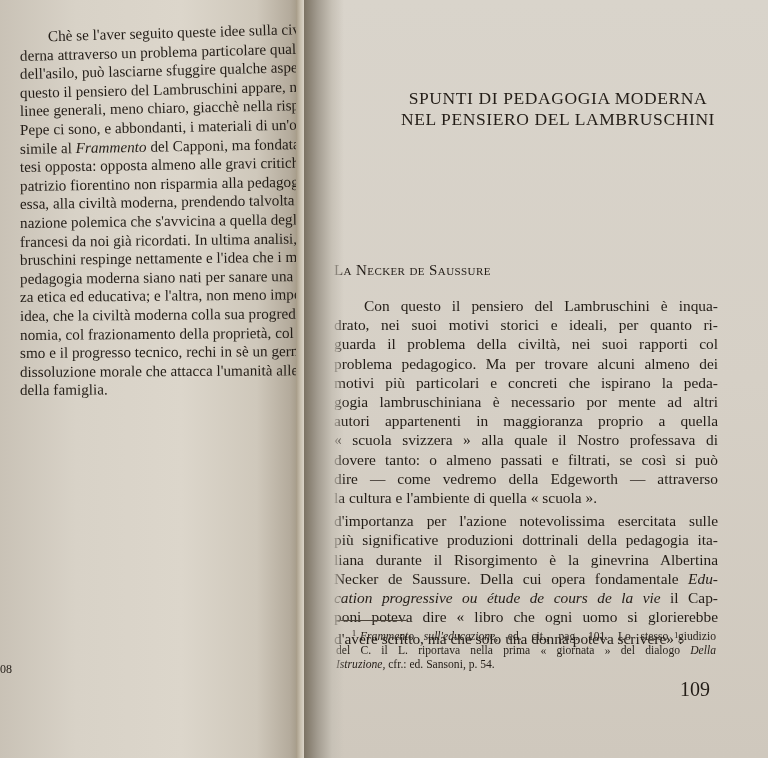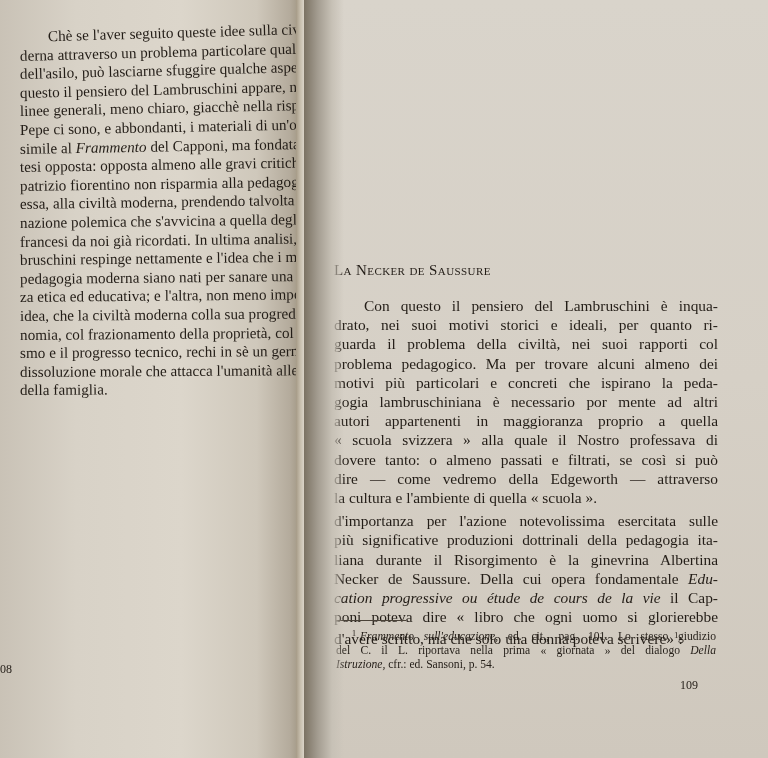--- a/index.html
+++ b/index.html
@@ -132,21 +132,21 @@
     font-size: 11.6px;
     line-height: 14px;
   }
   .fn-line { display: block; white-space: nowrap; }
   .fn-line.just { text-align: justify; text-align-last: justify; }
   .fn-mark { font-size: 8px; vertical-align: 4px; padding-left: 16px; padding-right: 4px; }
   .right-pagenum {
     position: absolute;
     left: 376px;
     top: 678px;
-    font-size: 12px;
+    font-size: 20px;
   }
   i { font-style: italic; }
 </style>
 </head>
 <body>
 
 <div class="spread">
 
   <div class="page-left">
     <div class="left-body serif">
@@ -169,20 +169,24 @@
       <span class="left-line" style="transform: rotate(-0.45deg);">nomia, col frazionamento della proprietà, col capitali</span>
       <span class="left-line" style="transform: rotate(-0.4deg);">smo e il progresso tecnico, rechi in sè un germe di</span>
       <span class="left-line" style="transform: rotate(-0.35deg);">dissoluzione morale che attacca l'umanità alle basi stes</span>
       <span class="left-line" style="transform: rotate(-0.3deg);">della famiglia.</span>
     </div>
     <div class="left-pagenum serif">08</div>
   </div>
   <div class="page-left-edge"></div>
 
   <div class="page-right">
+    <div class="chapter-title serif">
+      <div>SPUNTI DI PEDAGOGIA MODERNA</div>
+      <div>NEL PENSIERO DEL LAMBRUSCHINI</div>
+    </div>
 
     <div class="section-heading serif">La Necker de Saussure</div>
 
     <div class="right-body serif">
       <span class="r-line indent">Con questo il pensiero del Lambruschini è inqua-</span>
       <span class="r-line">drato, nei suoi motivi storici e ideali, per quanto ri-</span>
       <span class="r-line">guarda il problema della civiltà, nei suoi rapporti col</span>
       <span class="r-line">problema pedagogico. Ma per trovare alcuni almeno dei</span>
       <span class="r-line">motivi più particolari e concreti che ispirano la peda-</span>
       <span class="r-line">gogia lambruschiniana è necessario por mente ad altri</span>

